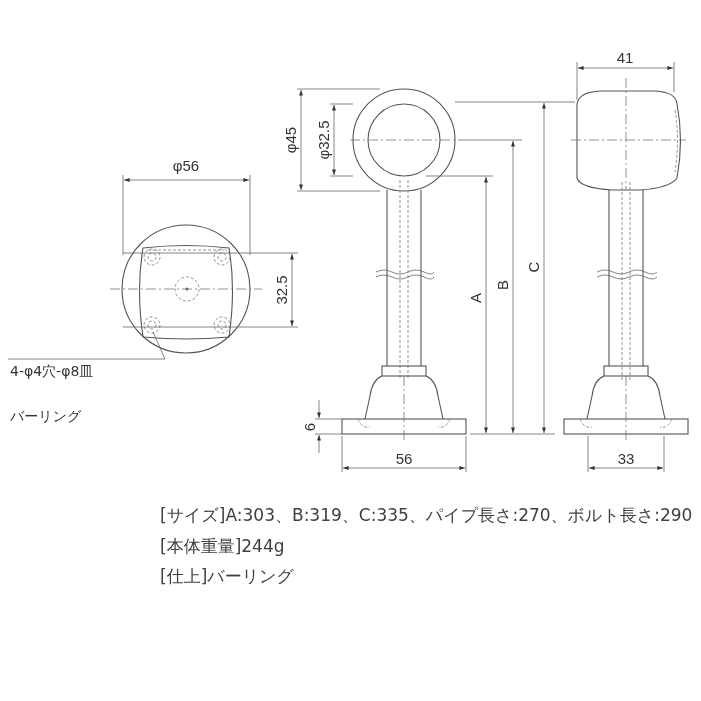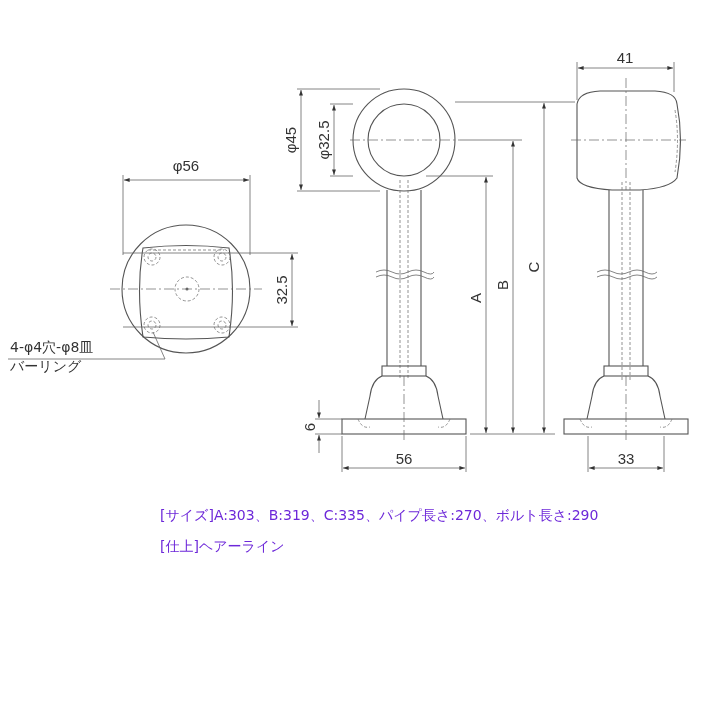--- a/index.html
+++ b/index.html
@@ -4,22 +4,22 @@
 <style>
   html, body { margin:0; padding:0; background:#ffffff; }
   body { width:701px; height:701px; position:relative; overflow:hidden; font-family:"DejaVu Sans", sans-serif; }
   #drawing { position:absolute; left:0; top:0; width:701px; height:480px; }
   .dim { font-family:"Liberation Sans", sans-serif; font-size:15px; fill:#333; }
   .ln { stroke:#555; stroke-width:1.1; fill:none; }
   .thin { stroke:#666; stroke-width:0.8; fill:none; }
   .dash { stroke:#777; stroke-width:0.8; fill:none; stroke-dasharray:3 2; }
   .center { stroke:#666; stroke-width:0.7; fill:none; stroke-dasharray:10 3 2 3; }
   .specs { position:absolute; left:160px; top:503px; }
-  .spec-line { font-family:"DejaVu Sans", sans-serif; font-size:14px; color:#6d28d9; height:30.5px; line-height:24px; white-space:nowrap; }
-  .callout { position:absolute; font-family:"DejaVu Sans", sans-serif; font-size:14px; color:#333; white-space:nowrap; }
+  .spec-line { font-family:"DejaVu Sans", sans-serif; font-size:17px; color:#404040; height:30.5px; line-height:24px; white-space:nowrap; }
+  .callout { position:absolute; font-family:"DejaVu Sans", sans-serif; font-size:14px; color:#333; white-space:nowrap;margin-top:24px; }
 </style>
 </head>
 <body>
 
 <svg id="drawing" width="701" height="480" viewBox="0 0 701 480" xmlns="http://www.w3.org/2000/svg">
   <defs>
     <marker id="arr" viewBox="0 0 10 10" refX="10" refY="5" markerWidth="7" markerHeight="7" orient="auto-start-reverse">
       <path d="M0,1.5 L10,5 L0,8.5 z" fill="#333"></path>
     </marker>
   </defs>
@@ -135,18 +135,19 @@
     <line class="center" x1="626" y1="376" x2="626" y2="440"></line>
 
     <line class="thin" x1="588" y1="436" x2="588" y2="472"></line>
     <line class="thin" x1="664" y1="436" x2="664" y2="472"></line>
     <line class="thin" x1="589" y1="468" x2="663" y2="468" marker-start="url(#arr)" marker-end="url(#arr)"></line>
     <text class="dim" x="626" y="464" text-anchor="middle">33</text>
   </g>
 </svg>
 
 <div class="callout" style="left:10px; top:339px;">4-φ4穴-φ8皿</div>
-<div class="callout" style="left:10px; top:358px;">バーリング</div>
+<div class="callout" style="left:10px; top:384px;">バーリング</div>
 
 <div class="specs">
   <div class="spec-line">[サイズ]A:303、B:319、C:335、パイプ長さ:270、ボルト長さ:290</div>
-  <div class="spec-line">[仕上]ヘアーライン</div>
+  <div class="spec-line">[本体重量]244g</div>
+  <div class="spec-line">[仕上]バーリング</div>
 </div>
 
 </body></html>

